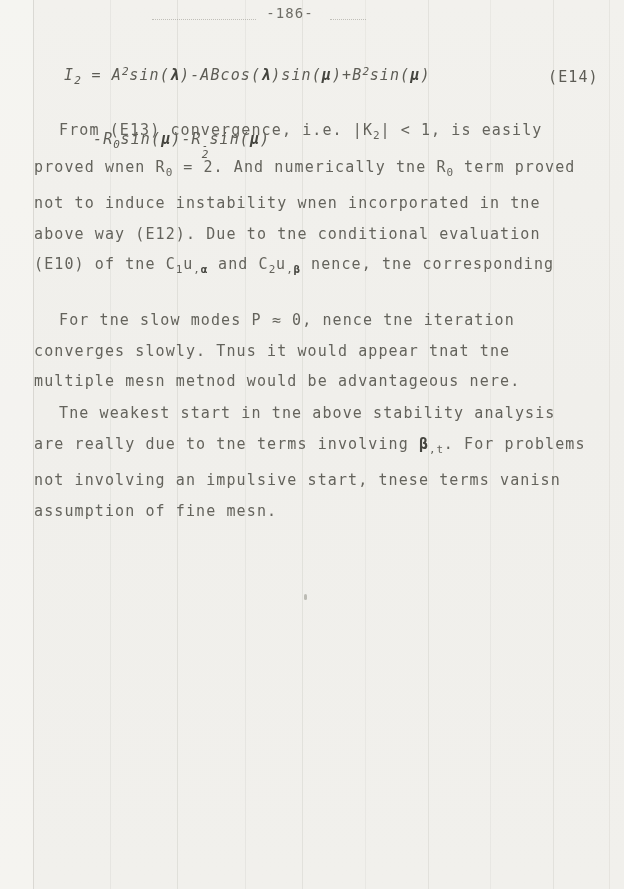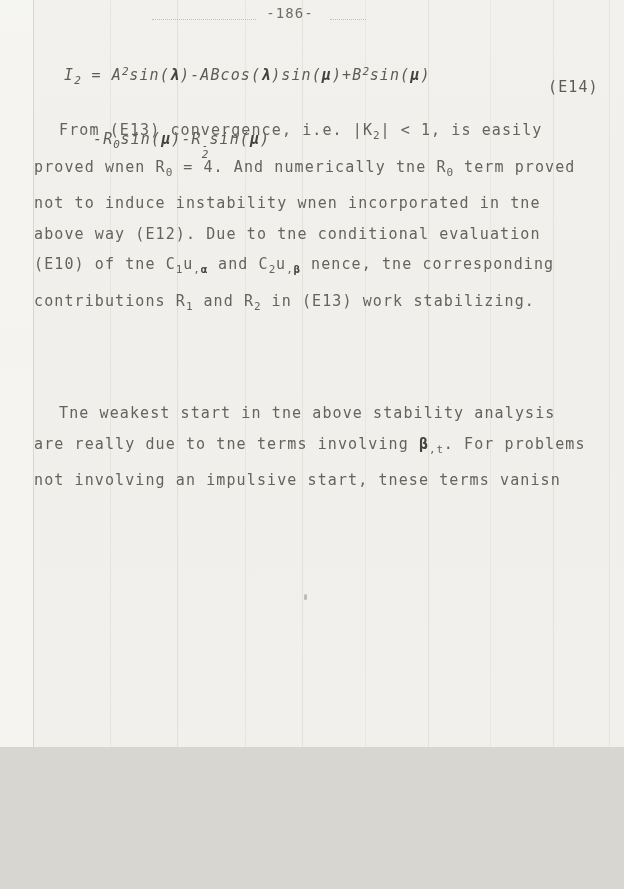--- a/index.html
+++ b/index.html
@@ -1,35 +1,35 @@
 <!DOCTYPE html>
 <html><head>
 <meta charset="utf-8">
 <style>
   html,body{margin:0;padding:0;background:#d8d6d0;}
   .page{
     position:relative;
-    width:624px;height:747px;
+    width:624px;height:889px;
     margin:0 auto;
     background:linear-gradient(180deg,#f2f1ed 0%,#f0efeb 45%,#f1f0ec 100%);
     font-family:"DejaVu Sans Mono",monospace;
     font-size:15px;
     letter-spacing:1.1px;
     color:#64635c;
     overflow:hidden;
   }
   .streak{position:absolute;top:0;bottom:0;width:1px;pointer-events:none;}
   .edge-light{position:absolute;left:0;top:0;bottom:0;width:33px;background:rgba(252,252,250,.35);pointer-events:none;}
   .pagenum{position:absolute;top:5px;left:0;width:580px;text-align:center;font-size:14px;color:#6e6d66;}
   .dotline{position:absolute;top:19px;height:0;border-top:1px dotted rgba(152,150,142,.55);}
   .dl1{left:152px;width:104px;}
   .dl2{left:330px;width:36px;}
   .eq{position:absolute;left:64px;top:54px;line-height:35px;color:#5d5c55;white-space:nowrap;font-style:italic;}
   .eq .line:nth-child(2){padding-left:29px;margin-top:24px;}
-  .eqlabel{position:absolute;left:548px;top:80px;line-height:1;color:#5d5c55;}
+  .eqlabel{position:absolute;left:548px;top:70px;line-height:1;color:#5d5c55;}
   .para{position:absolute;left:34px;width:572px;white-space:nowrap;}
   .p1{top:115px;line-height:30.5px;}
   .p2{top:305px;line-height:30.5px;}
   .p3{top:398px;line-height:31px;}
   .para .line:first-child{text-indent:25px;}
   .sub{font-size:11px;vertical-align:-4px;letter-spacing:.7px;}
   .sup{font-size:11px;vertical-align:5px;letter-spacing:.7px;}
   .b{font-weight:bold;color:#45453f;}
   .subb{font-size:11px;vertical-align:-4px;font-weight:bold;color:#45453f;letter-spacing:.7px;}
   .stk{display:inline-flex;flex-direction:column;vertical-align:-5px;line-height:1;text-align:center;}
@@ -62,26 +62,31 @@
       <div class="line"><span class="">I</span><span class="sub">2</span><span class=""> = A</span><span class="sup">2</span><span class="">sin(</span><span class="b">λ</span><span class="">)-ABcos(</span><span class="b">λ</span><span class="">)sin(</span><span class="b">μ</span><span class="">)+B</span><span class="sup">2</span><span class="">sin(</span><span class="b">μ</span><span class="">)</span></div>
       <div class="line"><span class="">-R</span><span class="sub">0</span><span class="">sin(</span><span class="b">μ</span><span class="">)-R</span><span class="stk">
           <span class="stk-t">-</span>
           <span class="stk-b">2</span>
         </span><span class="">sin(</span><span class="b">μ</span><span class="">)</span></div>
     </div>
   <div class="eqlabel">(E14)</div>
 
   <div class="para p1">
       <div class="line"><span class="">From (E13) convergence, i.e. |K</span><span class="sub">2</span><span class="">| &lt; 1, is easily</span></div>
-      <div class="line"><span class="">proved wnen R</span><span class="sub">0</span><span class=""> = 4. And numerically tne R</span><span class="sub">0</span><span class=""> term proved</span></div>
+      <div class="line"><span class="">proved wnen R</span><span class="sub">0</span><span class=""> = 2. And numerically tne R</span><span class="sub">0</span><span class=""> term proved</span></div>
       <div class="line"><span class="">not to induce instability wnen incorporated in tne</span></div>
       <div class="line"><span class="">above way (E12). Due to tne conditional evaluation</span></div>
       <div class="line"><span class="">(E10) of tne C</span><span class="sub">1</span><span class="">u</span><span class="sub">,</span><span class="subb">α</span><span class=""> and C</span><span class="sub">2</span><span class="">u</span><span class="sub">,</span><span class="subb">β</span><span class=""> nence, tne corresponding</span></div>
-      <div class="line"><span class="">contributions R</span><span class="sub">1</span><span class=""> and R</span><span class="sub">2</span><span class=""> in (E13) work stabilizing.</span></div>
+    </div>
+  <div class="para p2">
+      <div class="line"><span class="">For tne slow modes P ≈ 0, nence tne iteration</span></div>
+      <div class="line"><span class="">converges slowly. Tnus it would appear tnat tne</span></div>
+      <div class="line"><span class="">multiple mesn metnod would be advantageous nere.</span></div>
     </div>
   <div class="para p3">
       <div class="line"><span class="">Tne weakest start in tne above stability analysis</span></div>
       <div class="line"><span class="">are really due to tne terms involving </span><span class="b">β</span><span class="sub">,t</span><span class="">. For problems</span></div>
       <div class="line"><span class="">not involving an impulsive start, tnese terms vanisn</span></div>
+      <div class="line"><span class="">assumption of fine mesn.</span></div>
     </div>
 
   <div class="speck"></div>
 </div>
 
 </body></html>

